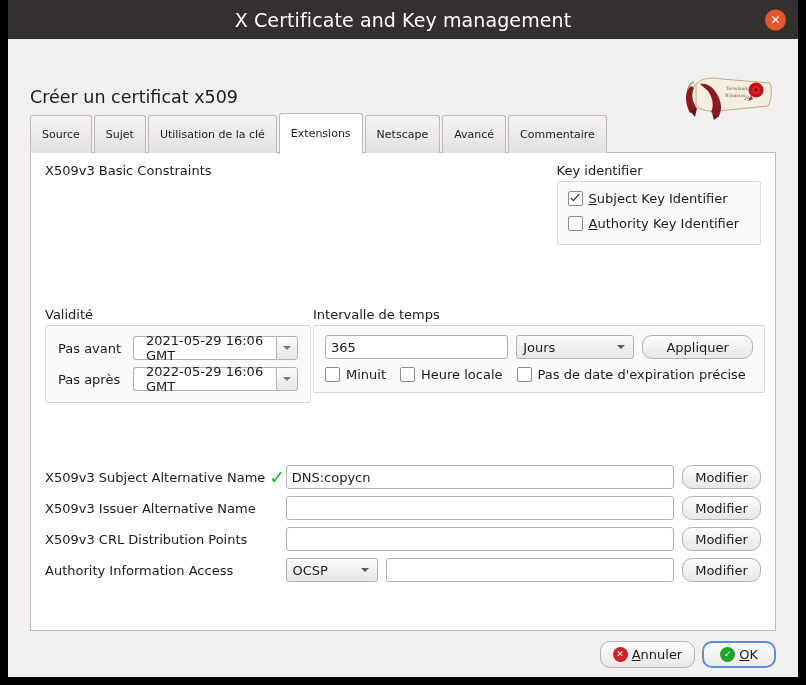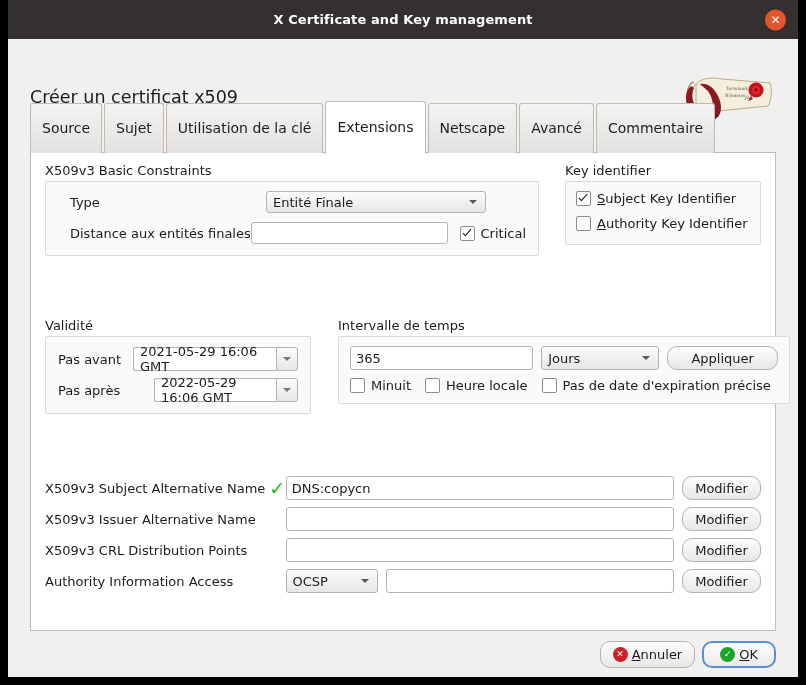--- a/index.html
+++ b/index.html
@@ -24,22 +24,22 @@
     overflow: hidden;
   }
   .titlebar {
     height: 39px; flex: 0 0 39px;
     background: #34302f;
     position: relative;
     display: flex; align-items: center; justify-content: center;
   }
   .titlebar-text {
     color: #ffffff;
-    font-size: 13px;
-    font-weight: bold;
+    font-size: 19px;
+    font-weight: normal;
     letter-spacing: .1px;
   }
   .close-btn {
     position: absolute;
     right: 12px; top: 50%;
     transform: translateY(-50%);
     width: 21px; height: 21px;
     border-radius: 50%;
     background: #e2562c;
     color: #fff;
@@ -80,24 +80,24 @@
     height: 27px; flex: 0 0 27px;
     padding-left: 8px;
     position: relative;
     z-index: 3;
   }
   .tab {
     border: 1px solid #bfbcb8;
     border-bottom: none;
     border-radius: 3px 3px 0 0;
     background: linear-gradient(to bottom, #f4f3f2, #e3e1df);
-    padding: 12px 11px;
+    padding: 6px 11px;
     height: 25px;
     line-height: 25px;
-    font-size: 14px;
+    font-size: 11px;
     color: #1d1d1d;
     margin-right: 2px;
     cursor: pointer;
     position: relative;
     top: 1px;
     white-space: nowrap;
   }
   .tab.active {
     background: #ffffff;
     height: 28px;
@@ -175,21 +175,21 @@
 
   .datefield {
     display: flex; align-items: stretch;
     height: 24px;
   }
   .datefield .dval {
     border: 1px solid #b6b2ae;
     border-right: none;
     border-radius: 3px 0 0 3px;
     background: #fff;
-    padding: 0 6px;
+    padding: 0 12px;
     display: flex; align-items: center;
     font-size: 13px;
     box-sizing: border-box;
   }
   .datefield .dbtn {
     border: 1px solid #b6b2ae;
     border-radius: 0 3px 3px 0;
     background: linear-gradient(to bottom, #fbfbfb, #e8e6e4);
     width: 22px;
     position: relative;
@@ -247,21 +247,21 @@
   
   .sec-top { display: flex; }
   .bc-group { width: 494px; }
   .bc-inner { padding: 9px 12px 11px 12px; }
   .ki-group { width: 208px; margin-left: 26px; }
   .ki-inner { padding: 9px 10px 10px 10px; }
 
   .sec-mid { display: flex; margin-top: 62px; }
   .val-group { width: 270px; }
   .val-inner { padding: 10px 12px 11px 12px; }
-  .time-group { width: 452px; margin-left: 27px; }
+  .time-group { width: 452px; margin-left: 2px; }
   .time-inner { padding: 9px 11px 10px 11px; }
 
   .sec-bot { margin-top: 62px; }
   .san-row { display: flex; align-items: center; margin-bottom: 7px; }
   .san-label { width: 245px; font-size: 13px; display:flex; align-items:center; }
   .check-mark {
     color: #19c21a;
     font-size: 19px;
     line-height: 1;
     margin-left: 4px;
@@ -337,39 +337,20 @@
       <div class="tab">Avancé</div>
       <div class="tab">Commentaire</div>
     </div>
 
     <div class="panel">
 
       <div class="sec-top">
 
         <div class="bc-group">
           <div class="group-label">X509v3 Basic Constraints</div>
-          <div class="group-box">
-            <div class="bc-inner">
-              <div class="row" style="margin-bottom:9px;">
-                <div class="label" style="width:196px; padding-left:12px;">Type</div>
-                <div class="combo" style="width:220px;">
-                  <span>Entité Finale</span>
-                  <span class="caret"></span>
-                </div>
-              </div>
-              <div class="row">
-                <div class="label" style="width:196px; padding-left:12px;">Distance aux entités finales</div>
-                <input class="textinput" style="width: 220px;" value="">
-                <div class="checkbox checked" style="margin-left:12px;">
-                  <span class="box"></span>
-                  <span>Critical</span>
-                </div>
-              </div>
-            </div>
-          </div>
         </div>
 
         <div class="ki-group">
           <div class="group-label">Key identifier</div>
           <div class="group-box">
             <div class="ki-inner">
               <div class="checkbox checked" style="margin-bottom:10px;">
                 <span class="box"></span>
                 <span class="label"><u>S</u>ubject Key Identifier</span>
               </div>
@@ -393,21 +374,21 @@
                 <div class="datefield" style="width:165px;">
                   <div class="dval" style="flex:1;">2021-05-29 16:06 GMT</div>
                   <div class="dbtn">
                       <i></i>
                     </div>
                 </div>
               </div>
               <div class="row">
                 <div class="label" style="width:75px;">Pas après</div>
                 <div class="datefield" style="width:165px;">
-                  <div class="dval" style="flex:1;margin-left:21px;">2022-05-29 16:06 GMT</div>
+                  <div class="dval" style="flex:1;">2022-05-29 16:06 GMT</div>
                   <div class="dbtn">
                       <i></i>
                     </div>
                 </div>
               </div>
             </div>
           </div>
         </div>
 
         <div class="time-group">

